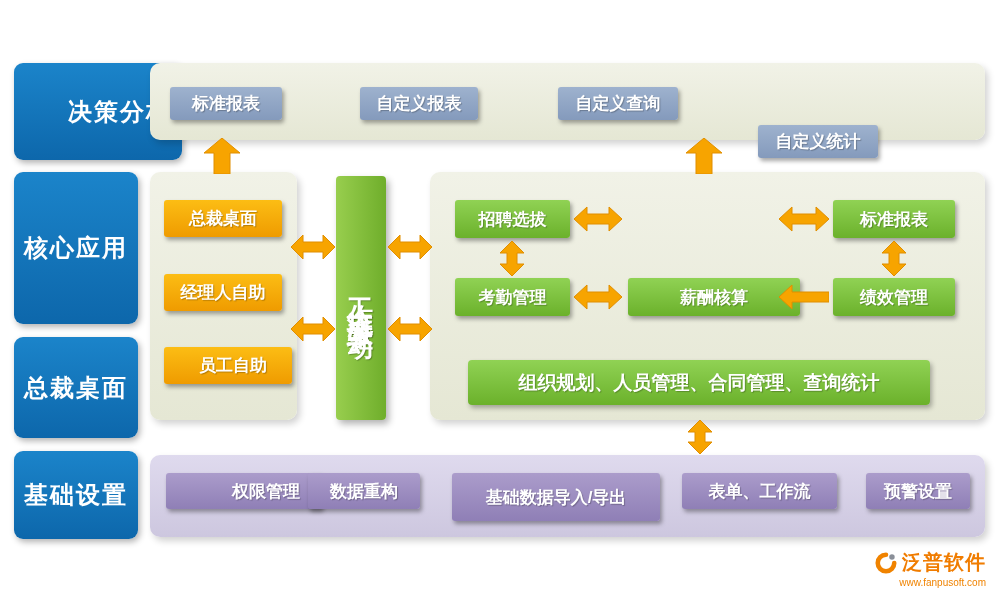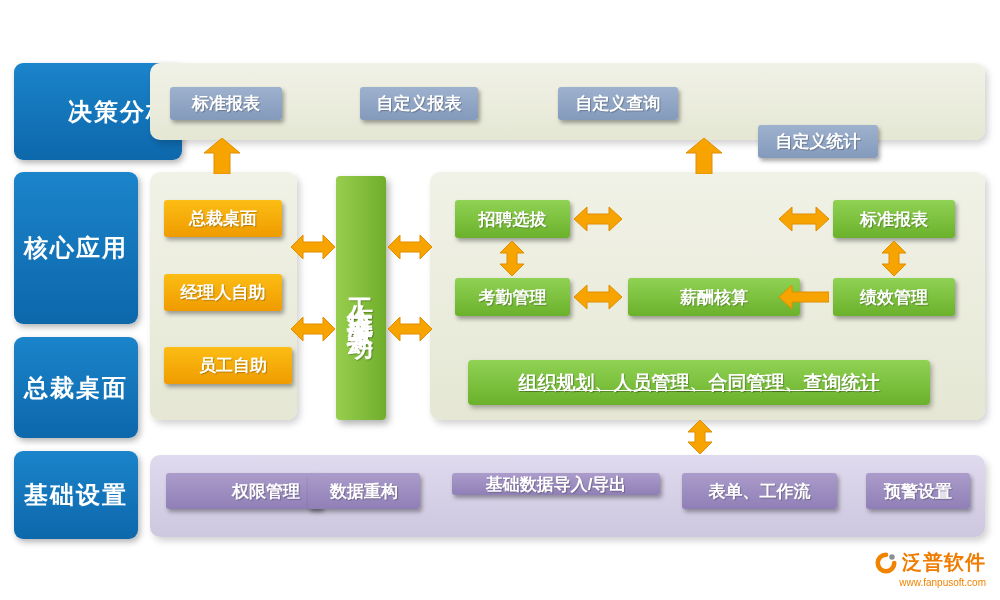--- a/index.html
+++ b/index.html
@@ -67,26 +67,25 @@
   .h4{left:455px;top:278px;width:115px;height:38px;}
   .h5{left:628px;top:278px;width:172px;height:38px;}
   .h6{left:833px;top:278px;width:122px;height:38px;}
   .bar-green{
     position:absolute;left:468px;top:360px;width:462px;height:45px;
     background:linear-gradient(180deg,#90d254,#6bb12b);
     border-radius:4px;box-shadow:2px 3px 5px rgba(0,0,0,.3);
     color:#fff;font-weight:bold;font-size:19px;white-space:nowrap;
     display:flex;align-items:center;justify-content:center;
     text-shadow:1px 1px 1px rgba(0,0,0,.25);
-    text-decoration:underline;
   }
   
   .s1{left:166px;top:473px;width:112px;height:36px;padding-left:44px;}
   .s2{left:308px;top:473px;width:112px;height:36px;}
-  .s3{left:452px;top:473px;width:208px;height:22px;}
+  .s3{left:452px;top:473px;width:208px;height:48px;}
   .s4{left:682px;top:473px;width:155px;height:36px;}
   .s5{left:866px;top:473px;width:104px;height:36px;}
   
   .arrow{position:absolute;display:block;}
   .a-up1{left:204px;top:138px;}
   .a-up2{left:686px;top:138px;}
   .a-lh1{left:291px;top:232px;}
   .a-lh2{left:291px;top:314px;}
   .a-rh1{left:388px;top:232px;}
   .a-rh2{left:388px;top:314px;}

